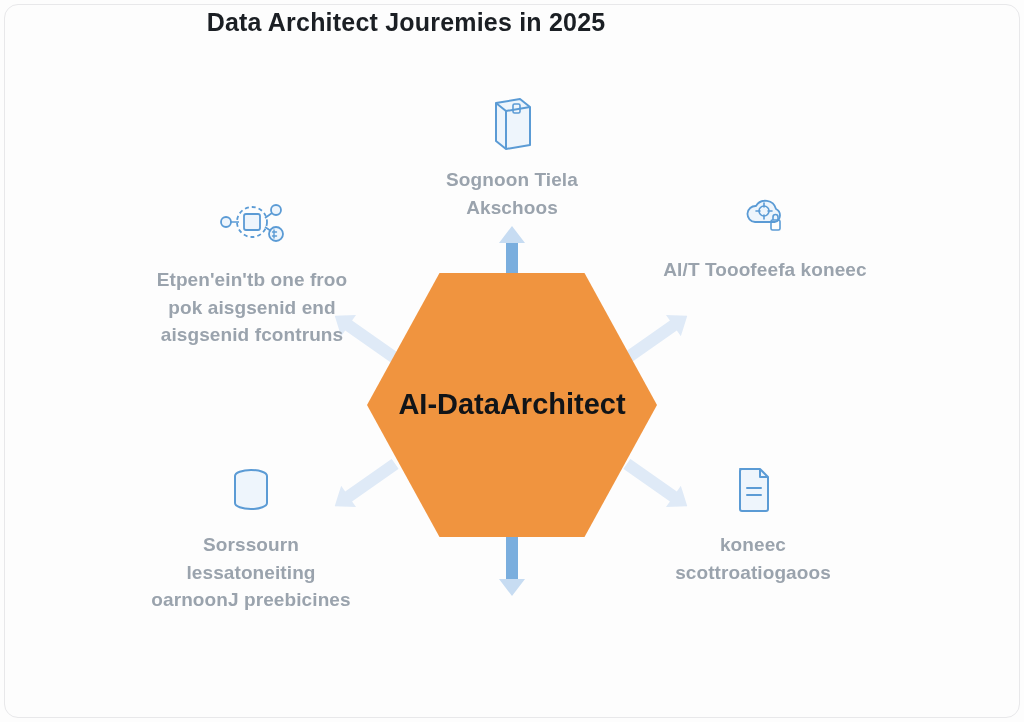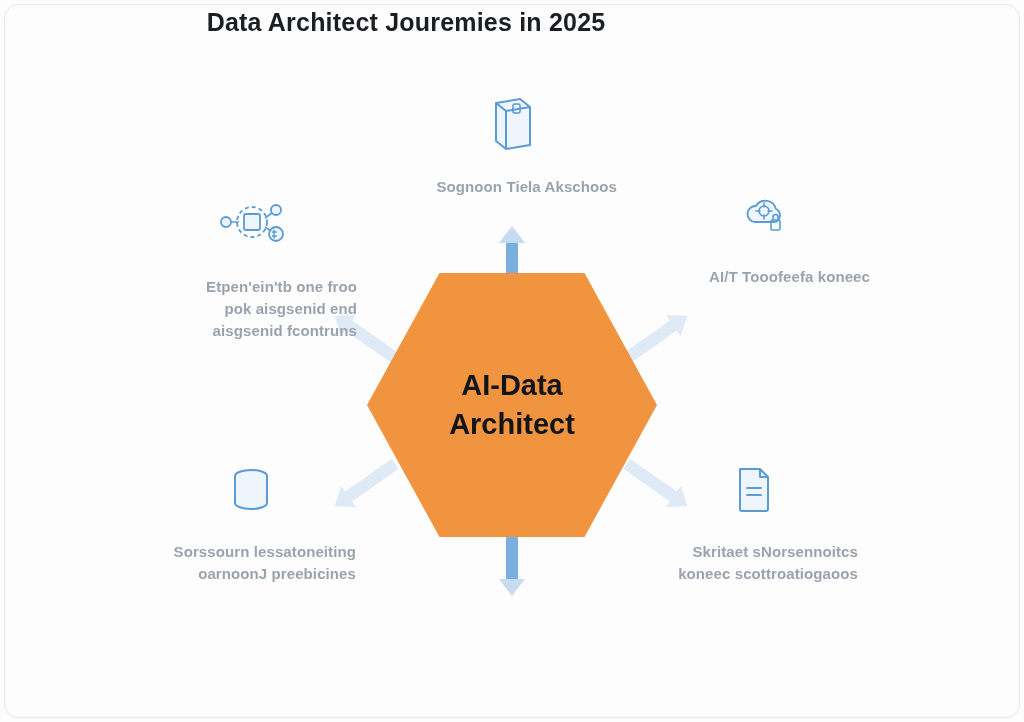--- a/index.html
+++ b/index.html
@@ -57,21 +57,20 @@
     position: absolute;
     inset: 0;
     background: #f0943f;
     clip-path: polygon(25% 0%, 75% 0%, 100% 50%, 75% 100%, 25% 100%, 0% 50%);
     border-radius: 6px;
   }
   #hex-label {
     position: absolute;
     inset: 0;
     display: flex;
-    flex-direction: column;
     align-items: center;
     justify-content: center;
     color: #111418;
     font-size: 29px;
     font-weight: bold;
     line-height: 1.35;
     text-align: center;
     pointer-events: none;
   }
 
@@ -89,27 +88,26 @@
     width: 210px;
     text-align: center;
   }
   .node .ico {
     height: 68px;
     display: flex;
     align-items: center;
     justify-content: center;
   }
   .node .lbl {
-    margin-top: 18px;
-    font-size: 15px;
+    margin-top: 8px;
+    font-size: 19px;
     line-height: 1.45;
     color: #9aa3ad;
     font-weight: 600;
     letter-spacing: 0.1px;
-    text-align: right;
   }
   .node.left .lbl, .node.right .lbl { color: #9aa3ad; }
   .ico svg { display:block; }
 </style>
 </head>
 <body>
 
 <div id="canvas">
   <div id="panel"></div>
 
@@ -187,21 +185,20 @@
 
   <div class="node right" style="left:648px; top:455px;">
     <div class="ico">
       <svg width="54" height="56" viewBox="0 0 54 56">
         <path d="M14 8 h20 l8 8 v32 a2 2 0 0 1 -2 2 H16 a2 2 0 0 1 -2 -2 V10 a2 2 0 0 1 2 -2 Z" fill="#eef5fc" stroke="#5b9bd5" stroke-width="2" stroke-linejoin="round"></path>
         <path d="M34 8 v8 h8" fill="none" stroke="#5b9bd5" stroke-width="2" stroke-linejoin="round"></path>
         <path d="M21 27 h14 M21 34 h14" stroke="#5b9bd5" stroke-width="2" stroke-linecap="round"></path>
       </svg>
     </div>
     <div class="lbl">
-      <div>Skritaet sNorsennoitcs</div>
       <div>koneec scottroatiogaoos</div>
     </div>
   </div>
 
 
   <div class="node left" style="left:146px; top:455px;">
     <div class="ico">
       <svg width="52" height="54" viewBox="0 0 52 54">
         <ellipse cx="26" cy="14" rx="16" ry="6" fill="#eef5fc" stroke="#5b9bd5" stroke-width="2"></ellipse>
         <path d="M10 14 v9 a16 6 0 0 0 32 0 v-9" fill="#eef5fc" stroke="#5b9bd5" stroke-width="2"></path>

